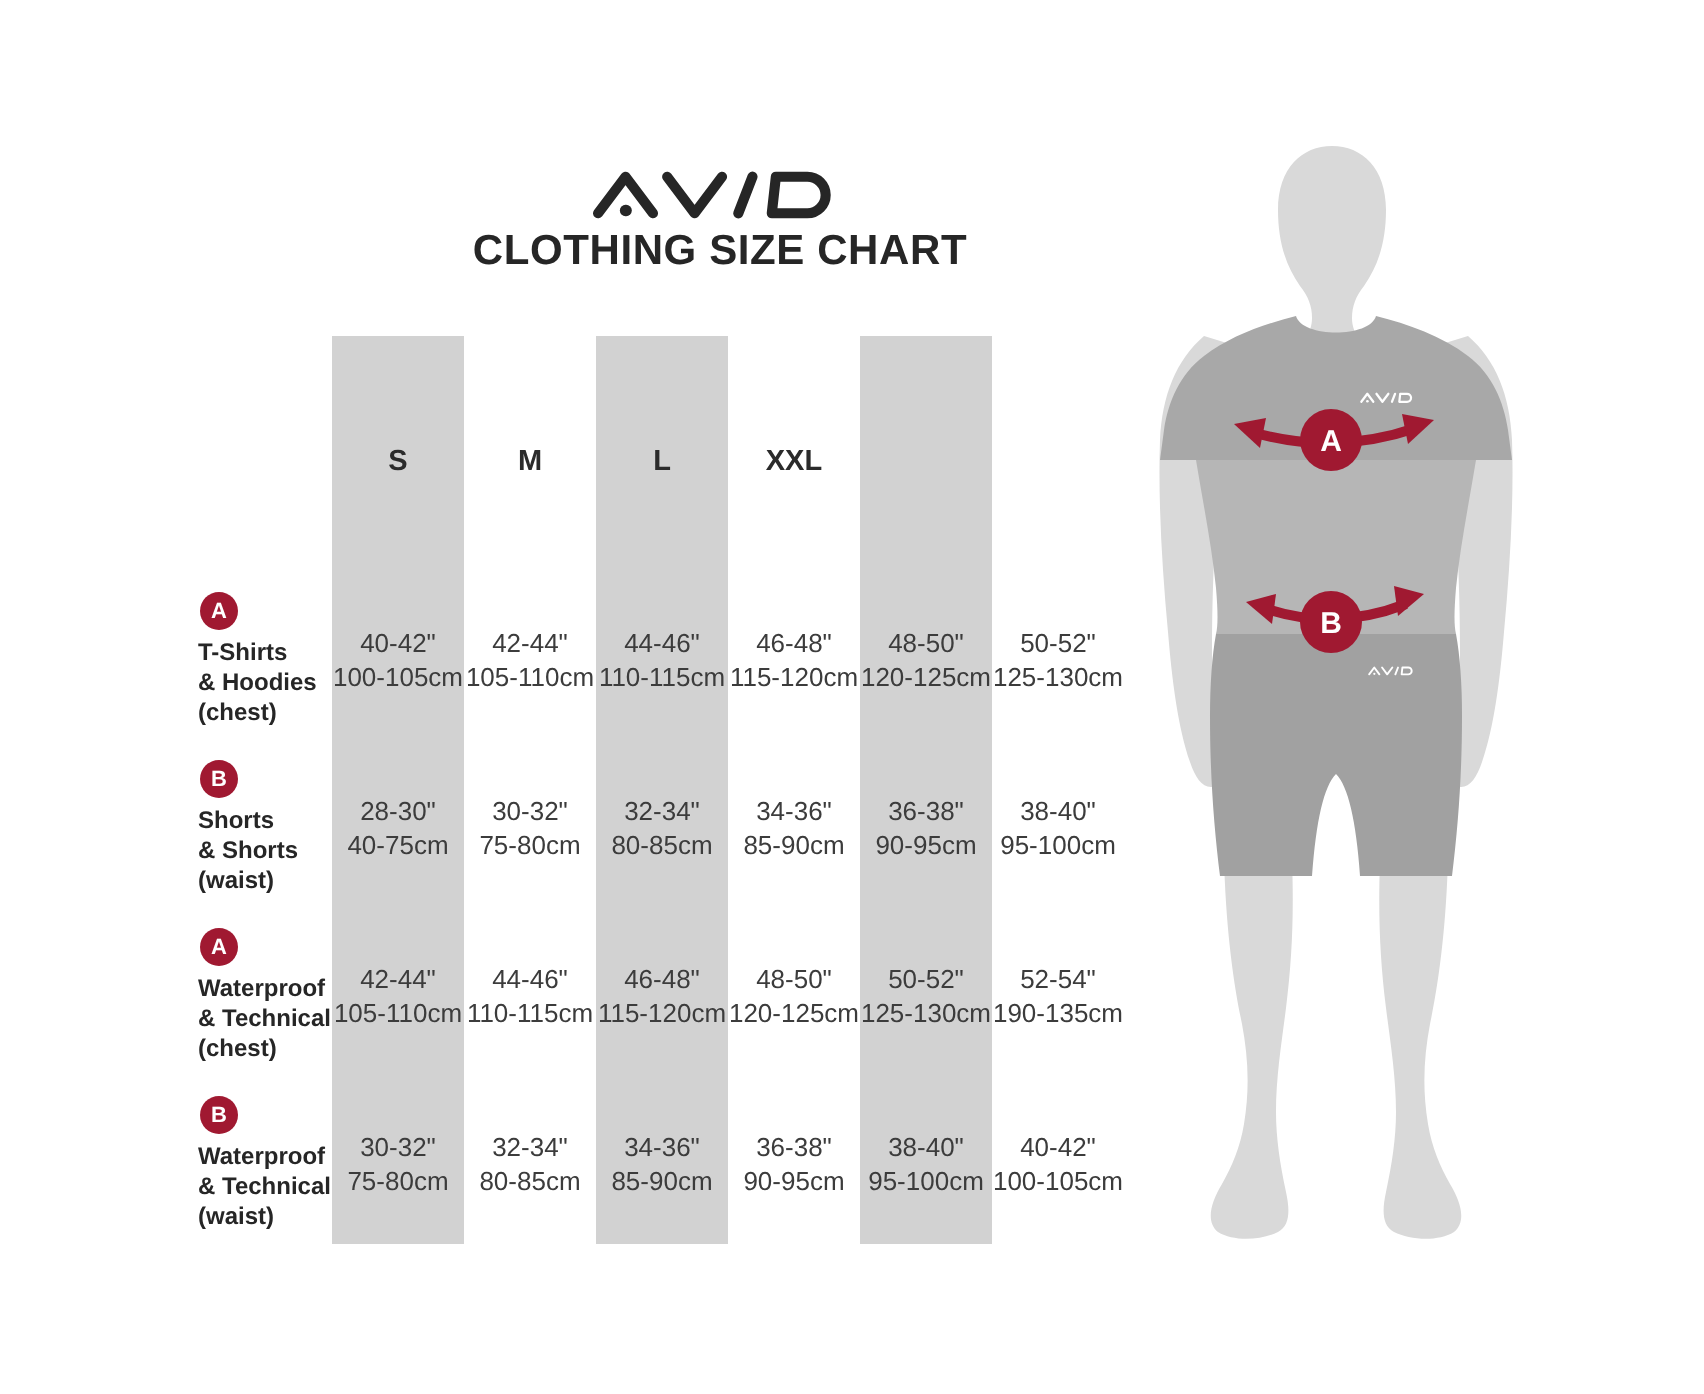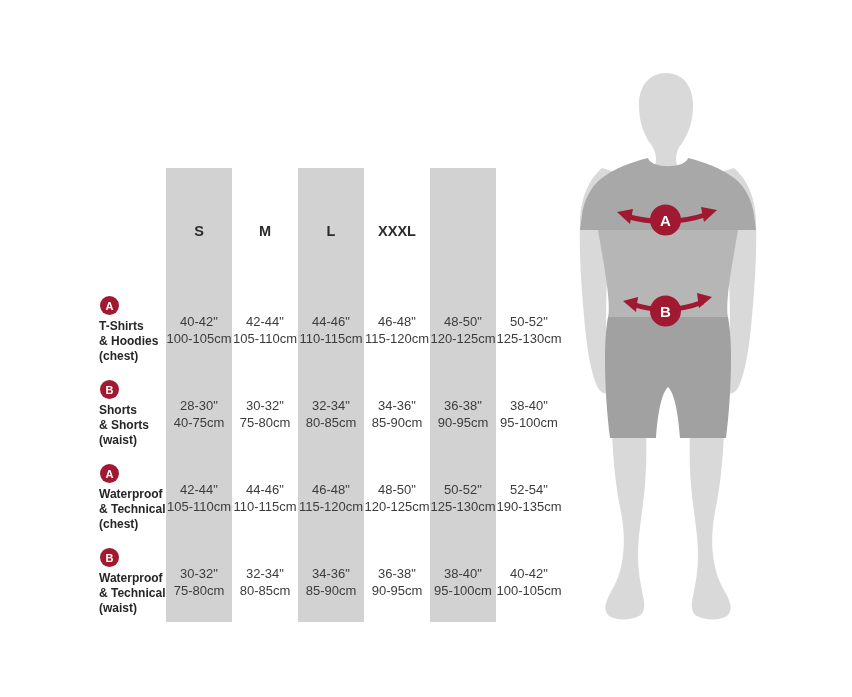--- a/index.html
+++ b/index.html
@@ -27,30 +27,45 @@
   .vcell{width:66px;text-align:center;font-size:13px;color:#3c3c3c;line-height:17px;}
   
   .figure{position:absolute;left:570px;top:60px;width:282px;height:570px;}
   .marker-letter{font-family:"Liberation Sans",sans-serif;font-size:15px;font-weight:bold;fill:#ffffff;}
 </style>
 </head>
 <body>
 
 <div class="page">
 
+  <div class="brandwrap">
+    <svg class="brandlogo" viewBox="0 0 126 26" aria-label="AVID">
+      <defs>
+        <g id="avid-mark" fill="none" stroke-width="5" stroke-linecap="round" stroke-linejoin="round">
+          <path d="M 3 22 L 16.5 4 L 30 22"></path>
+          <path d="M 16.5 20.6 L 16.8 20.6" stroke-width="5.6"></path>
+          <path d="M 37 4 L 50.5 22 L 64 4"></path>
+          <path d="M 72 22 L 79 4"></path>
+          <path d="M 88.5 22 L 90.5 4 L 106 4 A 9 9 0 0 1 106 22 Z"></path>
+        </g>
+      </defs>
+      <use href="#avid-mark" stroke="#262626"></use>
+    </svg>
+    <div class="title">CLOTHING SIZE CHART</div>
+  </div>
 
   <div class="band b1"></div>
   <div class="band b2"></div>
   <div class="band b3"></div>
 
   <div class="headrow">
       <div class="col-head">S</div>
       <div class="col-head">M</div>
       <div class="col-head">L</div>
-      <div class="col-head">XXXL</div>
+      <div class="col-head">XXL</div>
     </div>
 
   <div class="rows">
       <div class="trow">
         <div class="labelcell">
           <div class="badge">A</div>
           <div class="labline">T-Shirts</div>
           <div class="labline">&amp; Hoodies</div>
           <div class="labline">(chest)</div>
         </div>

